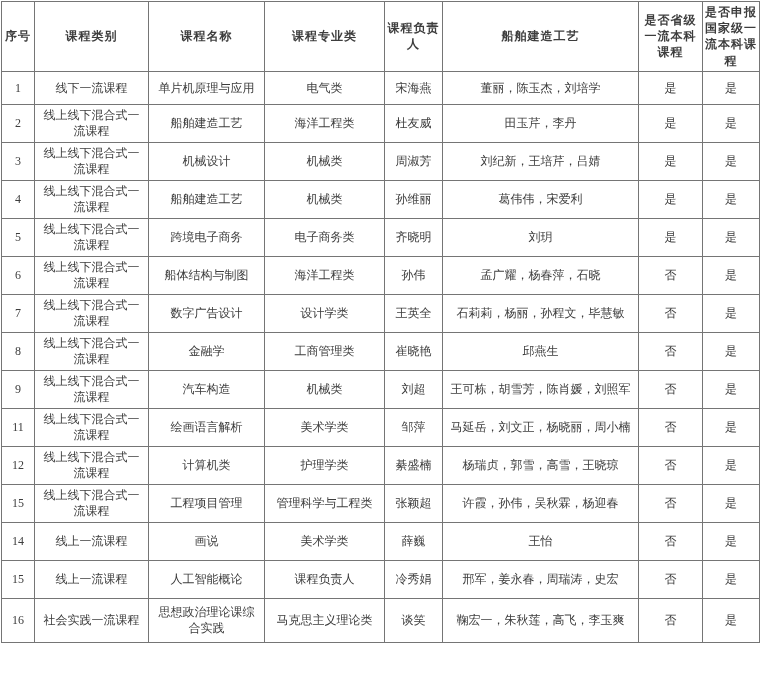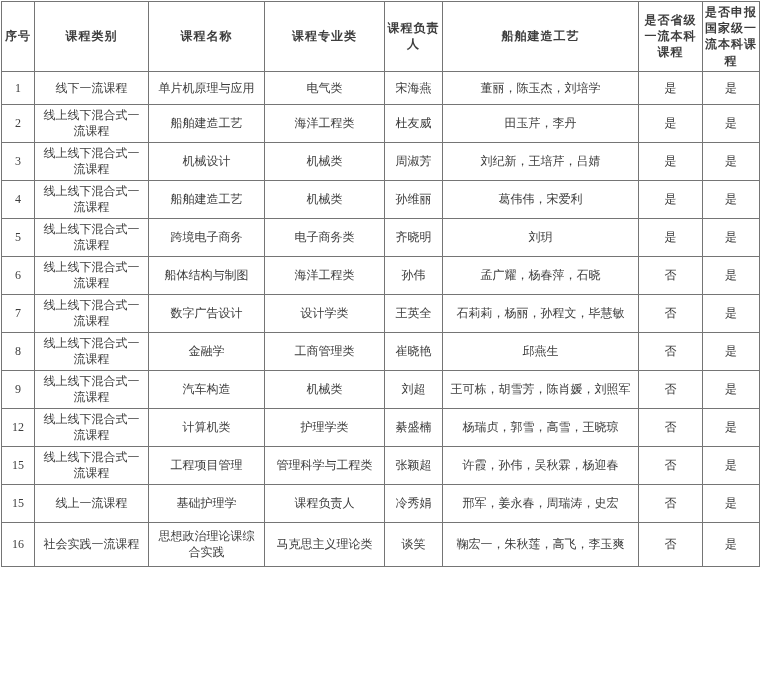--- a/index.html
+++ b/index.html
@@ -162,43 +162,63 @@
           <td class="col-0">9</td>
           <td class="col-1">线上线下混合式一流课程</td>
           <td class="col-2">汽车构造</td>
           <td class="col-3">机械类</td>
           <td class="col-4">刘超</td>
           <td class="col-5">王可栋，胡雪芳，陈肖媛，刘照军</td>
           <td class="col-6">否</td>
           <td class="col-7">是</td>
         </tr>
         <tr>
+          <td class="col-0">11</td>
+          <td class="col-1">线上线下混合式一流课程</td>
+          <td class="col-2">绘画语言解析</td>
+          <td class="col-3">美术学类</td>
+          <td class="col-4">邹萍</td>
+          <td class="col-5">马延岳，刘文正，杨晓丽，周小楠</td>
+          <td class="col-6">否</td>
+          <td class="col-7">是</td>
+        </tr>
+        <tr>
           <td class="col-0">12</td>
           <td class="col-1">线上线下混合式一流课程</td>
           <td class="col-2">计算机类</td>
           <td class="col-3">护理学类</td>
           <td class="col-4">綦盛楠</td>
           <td class="col-5">杨瑞贞，郭雪，高雪，王晓琼</td>
           <td class="col-6">否</td>
           <td class="col-7">是</td>
         </tr>
         <tr>
           <td class="col-0">15</td>
           <td class="col-1">线上线下混合式一流课程</td>
           <td class="col-2">工程项目管理</td>
           <td class="col-3">管理科学与工程类</td>
           <td class="col-4">张颖超</td>
           <td class="col-5">许霞，孙伟，吴秋霖，杨迎春</td>
           <td class="col-6">否</td>
           <td class="col-7">是</td>
         </tr>
         <tr>
+          <td class="col-0">14</td>
+          <td class="col-1">线上一流课程</td>
+          <td class="col-2">画说</td>
+          <td class="col-3">美术学类</td>
+          <td class="col-4">薛巍</td>
+          <td class="col-5">王怡</td>
+          <td class="col-6">否</td>
+          <td class="col-7">是</td>
+        </tr>
+        <tr>
           <td class="col-0">15</td>
           <td class="col-1">线上一流课程</td>
-          <td class="col-2">基础护理学</td>
+          <td class="col-2">人工智能概论</td>
           <td class="col-3">课程负责人</td>
           <td class="col-4">冷秀娟</td>
           <td class="col-5">邢军，姜永春，周瑞涛，史宏</td>
           <td class="col-6">否</td>
           <td class="col-7">是</td>
         </tr>
         <tr>
           <td class="col-0">16</td>
           <td class="col-1">社会实践一流课程</td>
           <td class="col-2">思想政治理论课综合实践</td>

